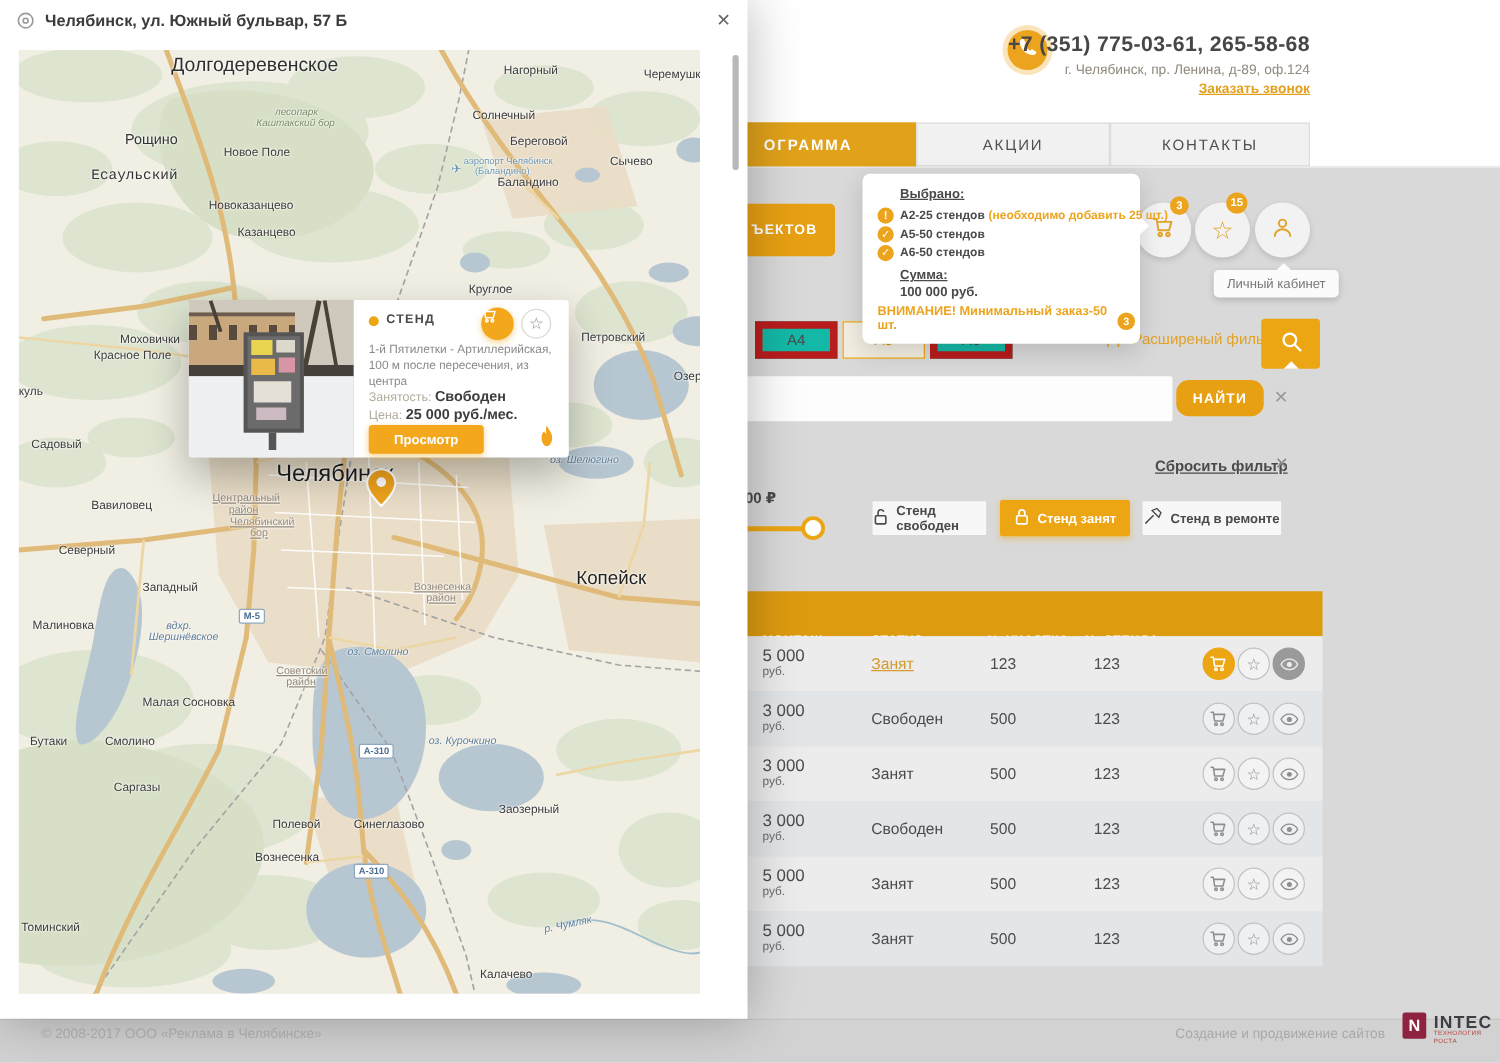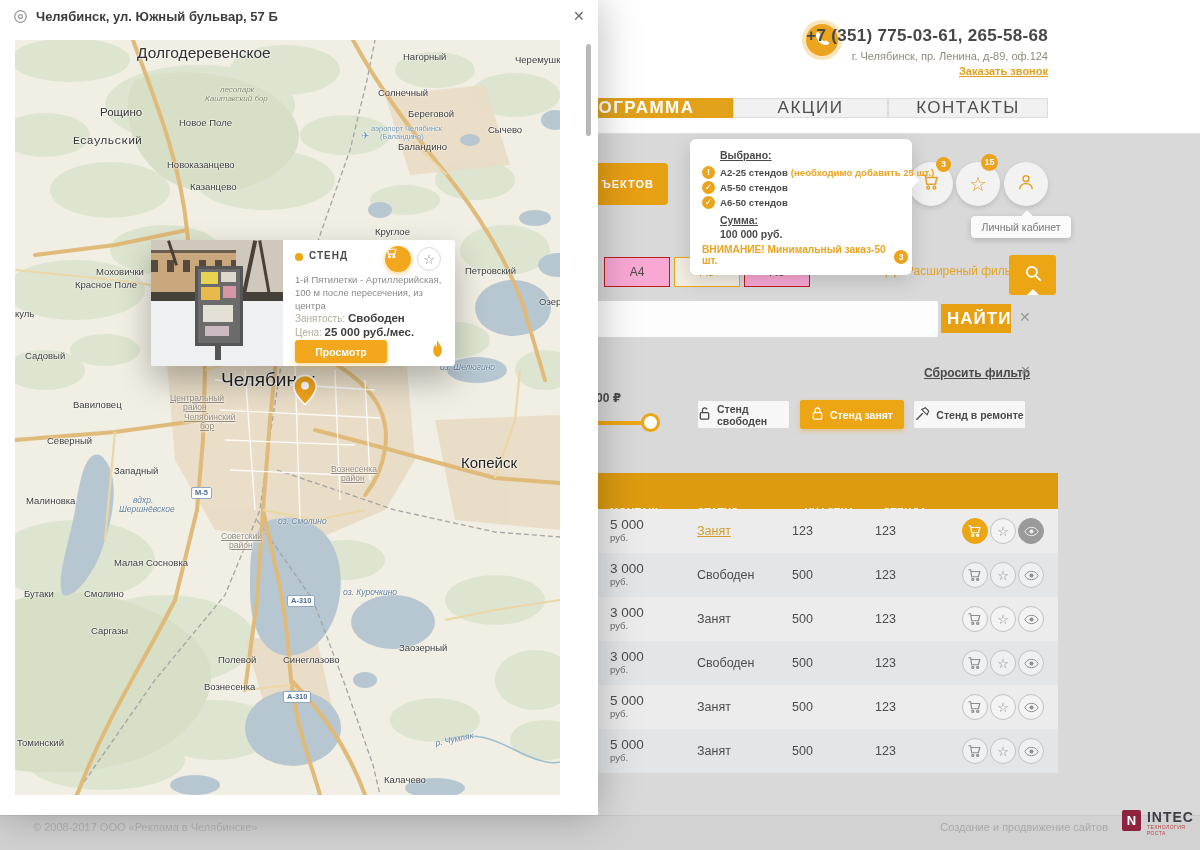--- a/index.html
+++ b/index.html
@@ -8,21 +8,21 @@
   .abs{position:absolute;}
 
   
   .site-header{left:0;top:0;width:1200px;height:133px;background:#ffffff;border-bottom:1px solid #e2e2e2;}
   .phone-circle{left:806px;top:24px;width:32px;height:32px;border-radius:50%;background:#eca41e;box-shadow:0 0 0 4px rgba(236,164,30,.30);display:flex;align-items:center;justify-content:center;}
   .phone-number{left:600px;top:26px;width:448px;text-align:right;font-size:17px;font-weight:bold;color:#474747;letter-spacing:.3px;}
   .phone-address{left:600px;top:50px;width:448px;text-align:right;font-size:11px;color:#91897d;}
   .phone-callback{left:600px;top:65px;width:448px;text-align:right;font-size:11px;font-weight:bold;color:#e2a01c;}
   .phone-callback span{text-decoration:underline;cursor:pointer;}
 
-  .tab{top:98px;height:20px;display:flex;align-items:center;justify-content:center;font-size:17px;letter-spacing:1.5px;color:#4f4f4f;background:#f1f1f1;border:1px solid #ddd;box-sizing:border-box;cursor:pointer;}
+  .tab{top:98px;height:35px;display:flex;align-items:center;justify-content:center;font-size:12px;letter-spacing:1.5px;color:#4f4f4f;background:#f1f1f1;border:1px solid #ddd;box-sizing:border-box;cursor:pointer;}
   .tab.active{background:#e1a21a;color:#fff;border-color:#e1a21a;font-weight:bold;}
   .tab1{left:560px;width:173px;}
   .tab2{left:733px;width:155px;}
   .tab3{left:888px;width:160px;}
 
   .map-objects-btn{left:570px;top:163px;width:98px;height:42px;background:#e8a013;border-radius:0 4px 4px 0;color:#fff;font-size:11px;font-weight:bold;letter-spacing:1px;display:flex;align-items:center;justify-content:flex-end;padding-right:14px;box-sizing:border-box;cursor:pointer;}
 
   
   .popover{left:690px;top:139px;width:222px;background:#fff;border-radius:6px;box-shadow:0 6px 20px rgba(0,0,0,.15);padding:9px 12px 9px 12px;box-sizing:border-box;z-index:3;}
   .popover .arrow{position:absolute;right:-5px;top:36px;width:11px;height:11px;background:#fff;transform:rotate(45deg);}
@@ -37,32 +37,32 @@
   .tool-circle{top:162px;width:44px;height:44px;border-radius:50%;background:#f2f2f2;box-shadow:0 2px 5px rgba(0,0,0,.14);display:flex;align-items:center;justify-content:center;color:#e2a32a;cursor:pointer;}
   .tc-cart{left:909px;}
   .tc-star{left:956px;font-size:20px;}
   .tc-user{left:1004px;}
   .badge{border-radius:50%;background:#eca41e;color:#fff;font-weight:bold;text-align:center;z-index:4;}
   .badge-cart{left:936px;top:157px;width:15px;height:15px;font-size:9px;line-height:15px;}
   .badge-star{left:981px;top:154px;width:17px;height:17px;font-size:9px;line-height:17px;}
   .account-tooltip{left:971px;top:216px;width:100px;height:22px;background:#fbfbfb;border-radius:4px;box-shadow:0 2px 6px rgba(0,0,0,.18);font-size:10.5px;color:#777;display:flex;align-items:center;justify-content:center;}
   .account-tooltip .tt-arrow{position:absolute;top:-4px;left:52px;width:8px;height:8px;background:#fbfbfb;transform:rotate(45deg);}
 
-  .size-btn{top:257px;width:66px;height:30px;box-sizing:border-box;border:1px solid #b91c1c;background:#f9a8d4;color:#4a4a4a;font-size:12px;display:flex;align-items:center;justify-content:center;cursor:pointer;}
+  .size-btn{top:257px;width:66px;height:30px;box-sizing:border-box;border:6px solid #b91c1c;background:#14b8a6;color:#4a4a4a;font-size:12px;display:flex;align-items:center;justify-content:center;cursor:pointer;}
   .sb1{left:604px;}
   .sb2{left:674px;border:1px solid #eda613;color:#d99a15;background:#f3eee2;}
   .sb3{left:744px;}
   .advfilter-icon{left:882px;top:259px;width:17px;height:20px;}
   .advfilter-badge{left:894px;top:250px;width:14px;height:14px;font-size:8.5px;line-height:14px;}
   .advfilter-label{left:906px;top:264px;font-size:12px;color:#e4a224;cursor:pointer;}
   .search-btn{left:1009px;top:255px;width:47px;height:40px;background:#eda613;border-radius:3px;display:flex;align-items:center;justify-content:center;cursor:pointer;}
   .search-btn .notch{position:absolute;bottom:0;left:18px;width:0;height:0;border-left:6px solid transparent;border-right:6px solid transparent;border-bottom:6px solid #fdfdfd;}
 
   .search-input{left:560px;top:301px;width:378px;height:36px;background:#fdfdfd;border-radius:2px;border:none;box-sizing:border-box;}
-  .find-btn{left:941px;top:304px;width:70px;height:29px;background:#e8a013;border:none;border-radius:0;color:#fff;font-size:17px;font-weight:bold;letter-spacing:1px;cursor:pointer;}
+  .find-btn{left:941px;top:304px;width:70px;height:29px;background:#e8a013;border:none;border-radius:10px;color:#fff;font-size:11px;font-weight:bold;letter-spacing:1px;cursor:pointer;}
   .search-close{left:1019px;top:309px;font-size:14px;color:#999;cursor:pointer;}
 
   .reset-filter{left:924px;top:366px;font-size:12px;font-weight:bold;color:#4a4a4a;text-decoration:underline;cursor:pointer;}
   .reset-close{left:1020px;top:363px;font-size:13px;color:#8a8a8a;cursor:pointer;}
   .price-partial{left:596px;top:391px;font-size:12px;font-weight:bold;color:#4a4a4a;}
   .slider-track{left:560px;top:421px;width:90px;height:4px;background:#eda613;border-radius:2px;}
   .slider-handle{left:641px;top:413px;width:19px;height:19px;box-sizing:border-box;border-radius:50%;background:#fff;border:3px solid #eda613;cursor:pointer;}
 
   .toggle{top:400px;height:29px;box-sizing:border-box;background:#f7f7f7;border:1px solid #d8d8d8;border-radius:2px;display:flex;align-items:center;justify-content:center;gap:6px;font-size:10.5px;font-weight:bold;color:#4a4a4a;cursor:pointer;}
   .toggle.active{background:#eda613;border-color:#eda613;color:#fff;box-shadow:0 2px 5px rgba(237,166,19,.45);}

